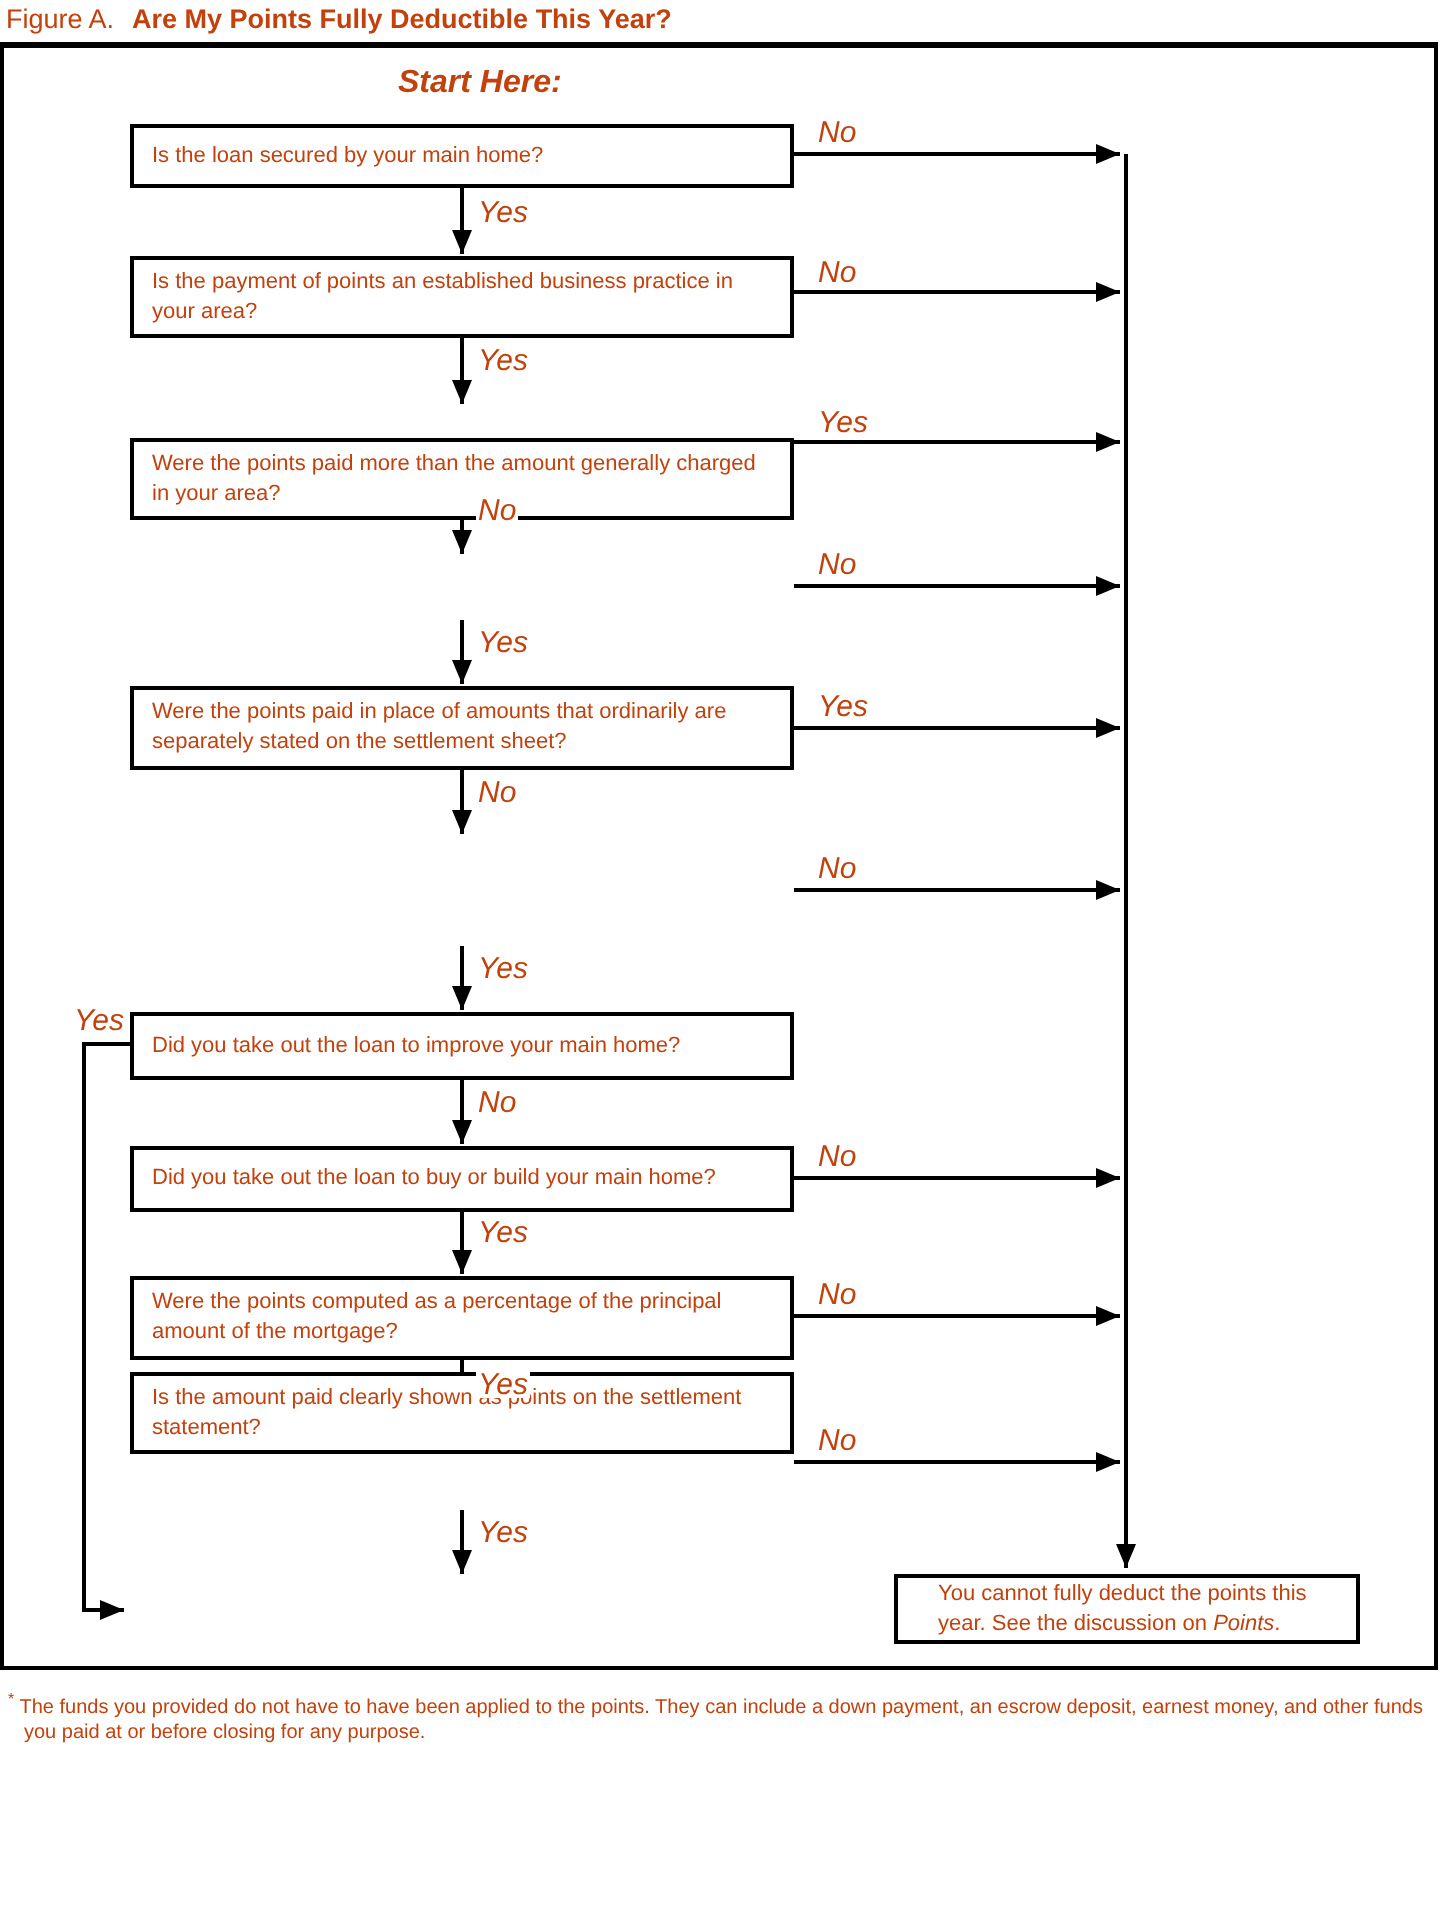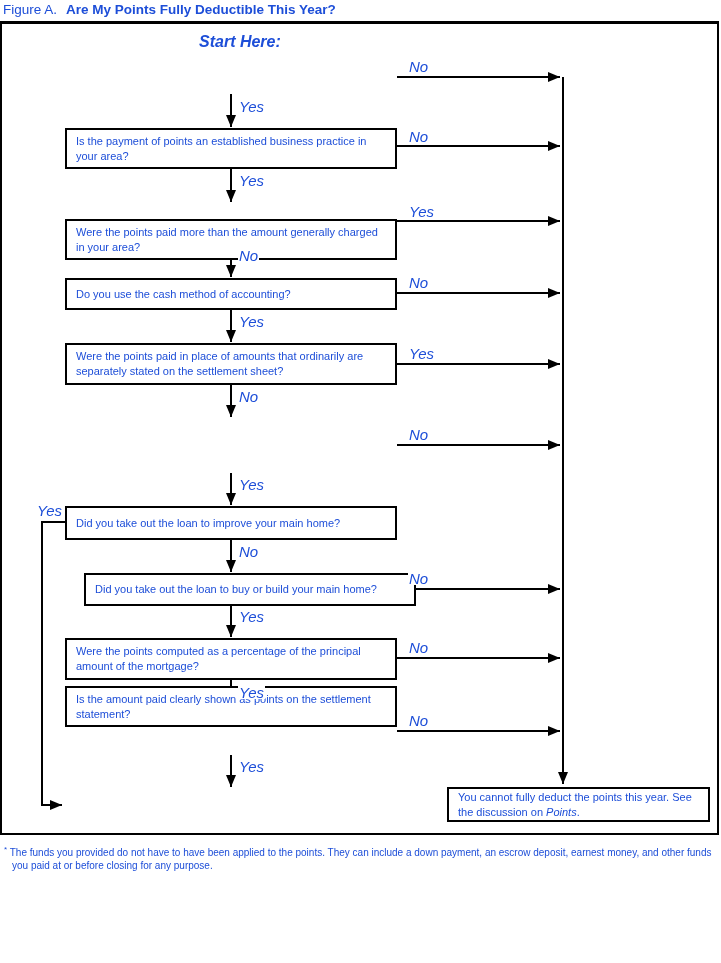--- a/index.html
+++ b/index.html
@@ -1,21 +1,21 @@
 <!DOCTYPE html>
 <html><head>
 <meta charset="utf-8">
 <style>
   html,body{margin:0;padding:0;background:#fff;}
   #page{
     position:relative;
     width:721px;height:963px;
     background:#fff;
     font-family:"Liberation Sans", sans-serif;
-    color:#1d4ed8;
+    color:#c2410c;
     overflow:hidden;
   }
   .title-line{
     position:absolute;left:3px;top:1px;
     font-size:13.5px;line-height:17px;white-space:nowrap;
   }
   .title-prefix{font-weight:400;}
   .title-main{font-weight:700;margin-left:9px;}
   .outer-frame{
     position:absolute;left:0px;top:21px;width:719px;height:814px;
@@ -28,23 +28,23 @@
   }
   .qbox{
     position:absolute;left:65px;width:332px;
     border:2px solid #000;background:#fff;
     box-sizing:border-box;
     display:flex;align-items:center;
     padding:1px 9px;
     font-size:11px;line-height:15px;
   }
   .endbox-no{
-    position:absolute;left:447px;top:787px;width:263px;height:35px;
+    position:absolute;left:447px;top:787px;width:233px;height:35px;
     border:2px solid #000;background:#fff;box-sizing:border-box;
-    display:flex;align-items:center;padding:1px 9px;
+    display:flex;align-items:center;padding:1px 20px;
     font-size:11px;line-height:15px;
   }
   .branch-label{
     position:absolute;
     font-size:15px;font-style:italic;line-height:13px;
     background:#fff;padding:0 1px;
   }
   svg.wires{position:absolute;left:0;top:0;width:721px;height:963px;}
   .footnote{
     position:absolute;left:4px;top:843px;width:714px;
@@ -94,26 +94,26 @@
       <line x1="397" y1="731" x2="560" y2="731" marker-end="url(#arrow)"></line>
 
       <line x1="563" y1="77" x2="563" y2="784" marker-end="url(#arrow)"></line>
 
       <polyline points="65,522 42,522 42,805 62,805" marker-end="url(#arrow)"></polyline>
     </g>
   </svg>
 
   <div class="start-label">Start Here:</div>
 
+  <div class="qbox" style="top:62px;height:32px;">Is the loan secured by your main home?</div>
   <div class="qbox" style="top:128px;height:41px;">Is the payment of points an established business practice in your area?</div>
   <div class="qbox" style="top:203px;height:41px;margin-top:16px;">Were the points paid more than the amount generally charged in your area?</div>
-  <div class="qbox" style="top:278px;height:32px;">Do you use the cash method of accounting?</div>
   <div class="qbox" style="top:343px;height:42px;">Were the points paid in place of amounts that ordinarily are separately stated on the settlement sheet?</div>
   <div class="qbox" style="top:506px;height:34px;">Did you take out the loan to improve your main home?</div>
-  <div class="qbox" style="top:573px;height:33px;margin-left:19px;">Did you take out the loan to buy or build your main home?</div>
+  <div class="qbox" style="top:573px;height:33px;">Did you take out the loan to buy or build your main home?</div>
   <div class="qbox" style="top:638px;height:42px;">Were the points computed as a percentage of the principal amount of the mortgage?</div>
   <div class="qbox" style="top:686px;height:41px;">Is the amount paid clearly shown as points on the settlement statement?</div>
 
   <div class="endbox-no">
     <span><span>You cannot fully deduct the points this year. See the discussion on </span><i>Points</i><span>.</span></span>
   </div>
 
   <div class="branch-label" style="left:238px;top:100px;">Yes</div>
   <div class="branch-label" style="left:238px;top:174px;">Yes</div>
   <div class="branch-label" style="left:238px;top:249px;">No</div>

